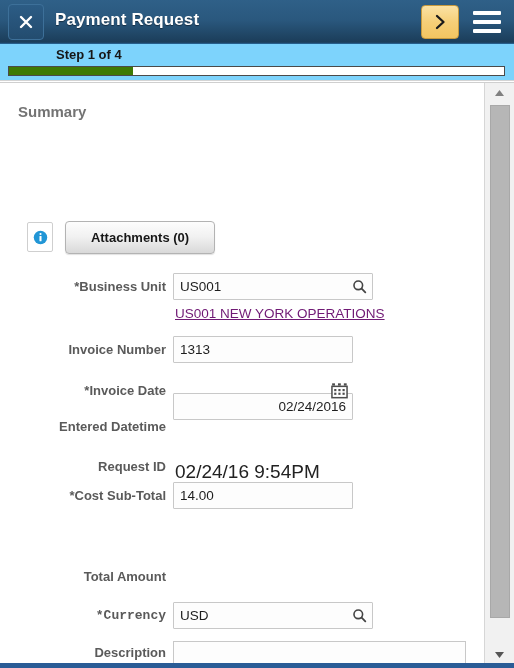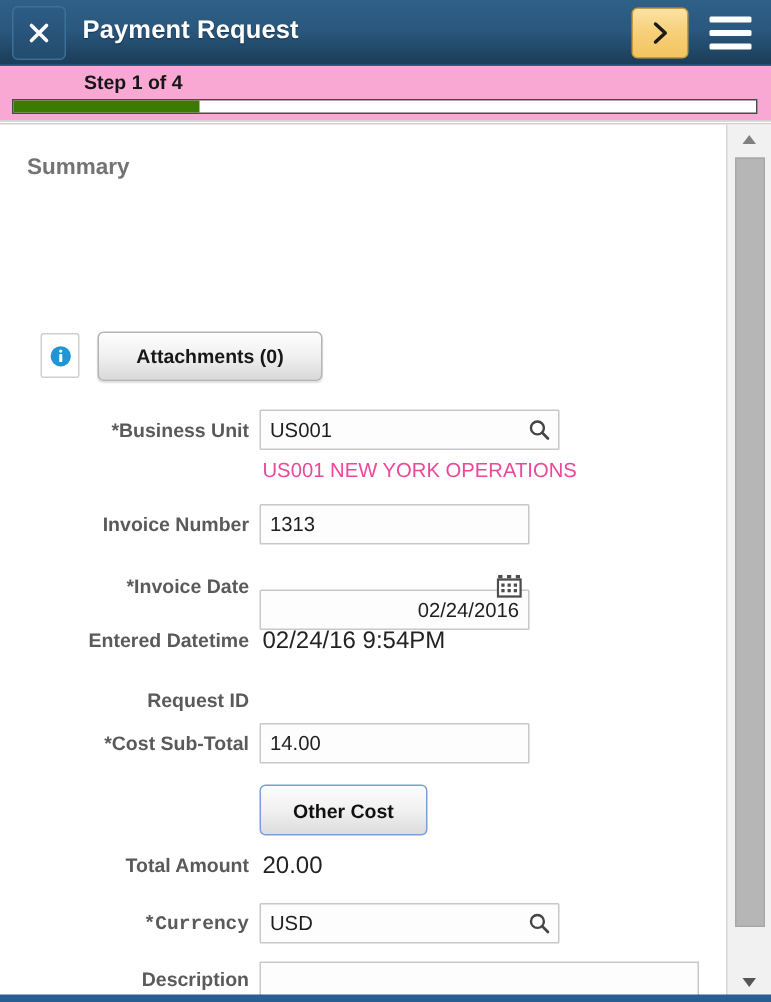--- a/index.html
+++ b/index.html
@@ -93,21 +93,21 @@
     background: #ffffff;
     border-radius: 1px;
   }
 
   
   .step-strip {
     position: absolute;
     left: 0; top: 44px;
     width: 514px;
     height: 37px;
-    background: #f9a8d4;
+    background: #7dd3fc;
     border-bottom: 1px solid #d4d4d4;
     box-sizing: border-box;
   }
   .step-label {
     position: absolute;
     left: 56px;
     top: 3px;
     font-size: 13px;
     font-weight: bold;
     color: #161616;
@@ -218,30 +218,32 @@
     color: #1e1e1e;
     padding: 0 6px;
     font-family: "Liberation Sans", sans-serif;
     border-radius: 1px;
     outline: none;
   }
   .txtbox::placeholder { color: #9a9a9a; }
   .statictext {
     position: absolute;
     left: 175px;
-    font-size: 16px;
+    font-size: 19px;
     color: #222222;
     white-space: nowrap;
+    margin-top: 42px;
   }
   .helptext {
     position: absolute;
     left: 175px;
     font-size: 13.5px;
-    color: #ec4899;
+    color: #701a75;
     white-space: nowrap;
+    text-decoration: underline;
   }
   .fieldicon {
     position: absolute;
     width: 28px;
     height: 27px;
     display: flex;
     align-items: center;
     justify-content: center;
     cursor: pointer;
   }
@@ -419,21 +421,20 @@
       <div class="row" style="top:376px;">
         <div class="lbl" style="top:0;">Request ID</div>
         <div class="statictext" style="top:0;"></div>
       </div>
 
       <div class="row" style="top:399px;">
         <div class="lbl" style="top:6px;">*Cost Sub-Total</div>
         <input class="txtbox" style="top: 0px; width: 180px;" value="14.00">
       </div>
 
-      <div class="othercost-btn">Other Cost</div>
 
       <div class="row" style="top:486px;">
         <div class="lbl" style="top:0;">Total Amount</div>
         <div class="statictext" style="top:0;">20.00</div>
       </div>
 
       <div class="row" style="top:519px;">
         <div class="lbl" style="top:6px;font-family:Liberation Mono, monospace;">*Currency</div>
         <input class="txtbox" style="top: 0px; width: 200px;" value="USD">
         <div class="fieldicon" style="left:345px; top:0;">

